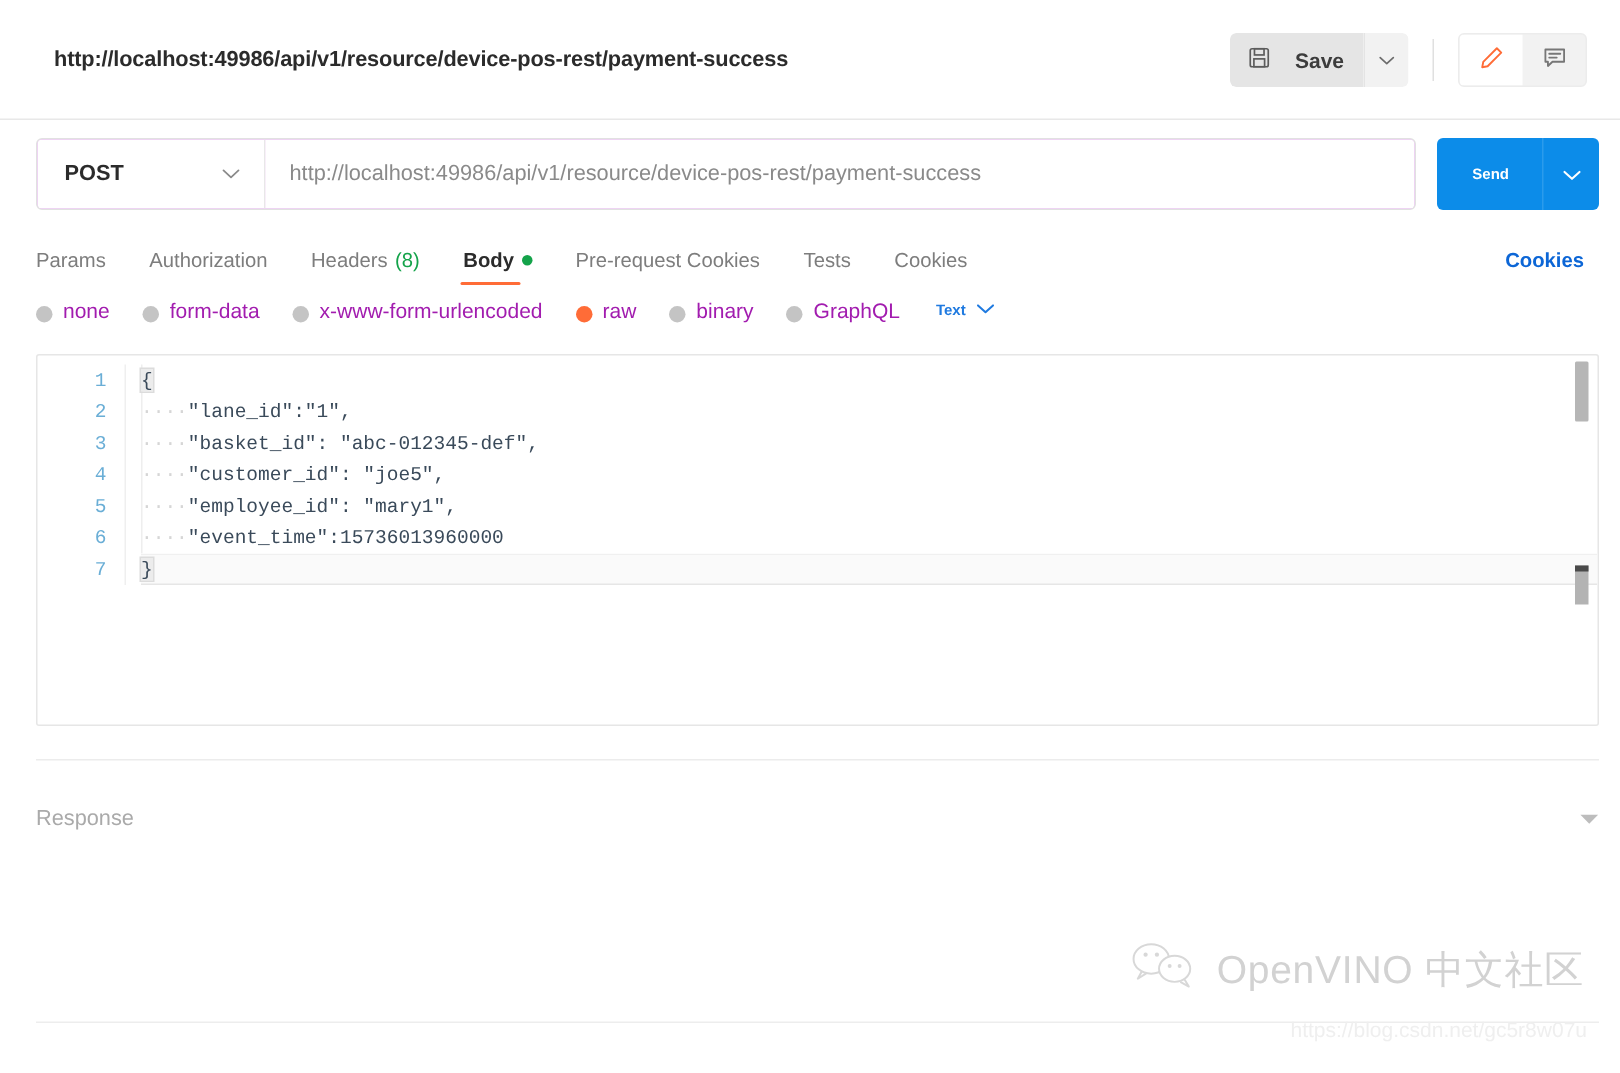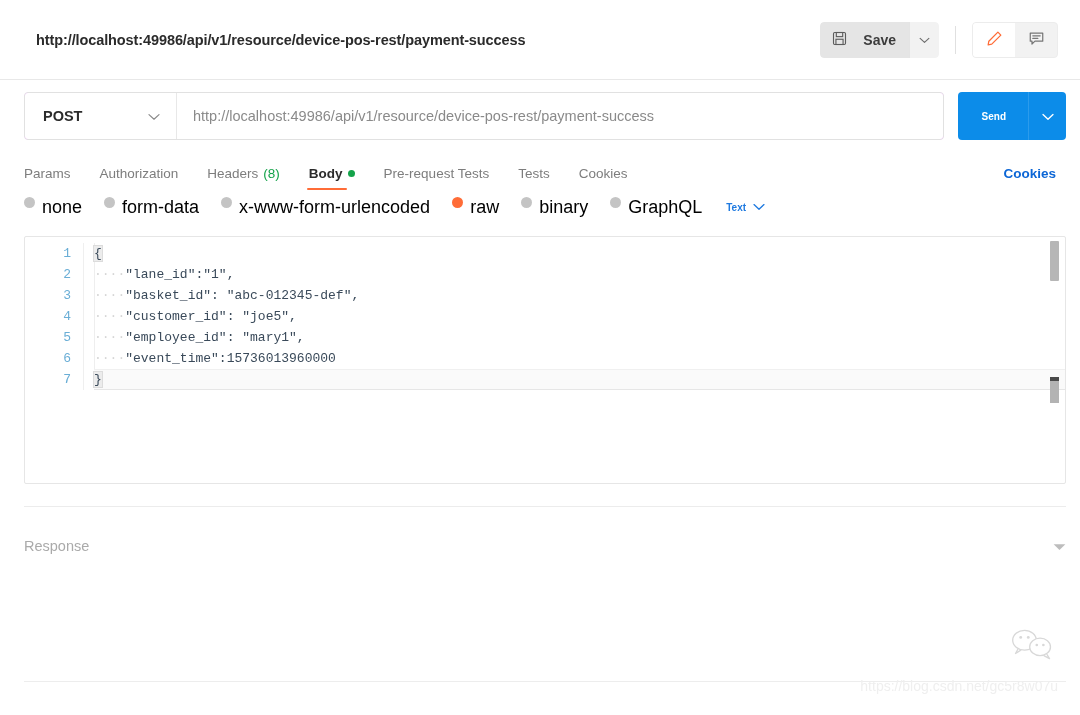--- a/index.html
+++ b/index.html
@@ -195,24 +195,24 @@
 
   
   .bodytype-row {
     display: flex;
     align-items: center;
     padding: 0 24px;
     height: 34px;
     flex: 0 0 34px;
   }
   .radio-opt {
-    display: flex; align-items: flex-start; gap: 7px;
+    display: flex; align-items: flex-end; gap: 7px;
     margin-right: 22px;
-    font-size: 18px;
-    color: #000000;
+    font-size: 14px;
+    color: #a21caf;
     cursor: pointer;
     white-space: nowrap;
   }
   .radio-dot {
     width: 11px; height: 11px; border-radius: 50%;
     background: #c4c4c4;
     flex: 0 0 11px;
   }
   .radio-opt.selected .radio-dot { background: #ff6c37; }
   .text-sel {
@@ -429,21 +429,21 @@
     </div>
     <div class="rtab">
       <span>Headers</span>
       <span class="count-badge">(8)</span>
     </div>
     <div class="rtab active">
       <span>Body</span>
       <span class="green-dot"></span>
     </div>
     <div class="rtab">
-      <span>Pre-request Tests</span>
+      <span>Pre-request Cookies</span>
     </div>
     <div class="rtab">
       <span>Tests</span>
     </div>
     <div class="rtab">
       <span>Cookies</span>
     </div>
     <div class="tabs-spacer"></div>
     <div class="cookies-link">Cookies</div>
   </div>
@@ -529,17 +529,18 @@
         <ellipse cx="15" cy="13" rx="12.5" ry="10.4"></ellipse>
         <path d="M8.5 21.5 L5.5 27 L11.5 23.2" stroke-linejoin="round"></path>
         <circle cx="11" cy="10" r="1.5" fill="#d8d8d8" stroke="none"></circle>
         <circle cx="19" cy="10" r="1.5" fill="#d8d8d8" stroke="none"></circle>
         <ellipse cx="31.5" cy="20" rx="11" ry="9.2" fill="#ffffff"></ellipse>
         <path d="M38.5 27.5 L41.5 32.5 L35.5 29.2" stroke-linejoin="round"></path>
         <circle cx="28" cy="18" r="1.4" fill="#d8d8d8" stroke="none"></circle>
         <circle cx="35" cy="18" r="1.4" fill="#d8d8d8" stroke="none"></circle>
       </svg>
     </span>
+    <span class="wm-text">OpenVINO 中文社区</span>
   </div>
   <div class="bottom-rule"></div>
   <div class="wm-url">https://blog.csdn.net/gc5r8w07u</div>
 
 </div>
 
 </body></html>

